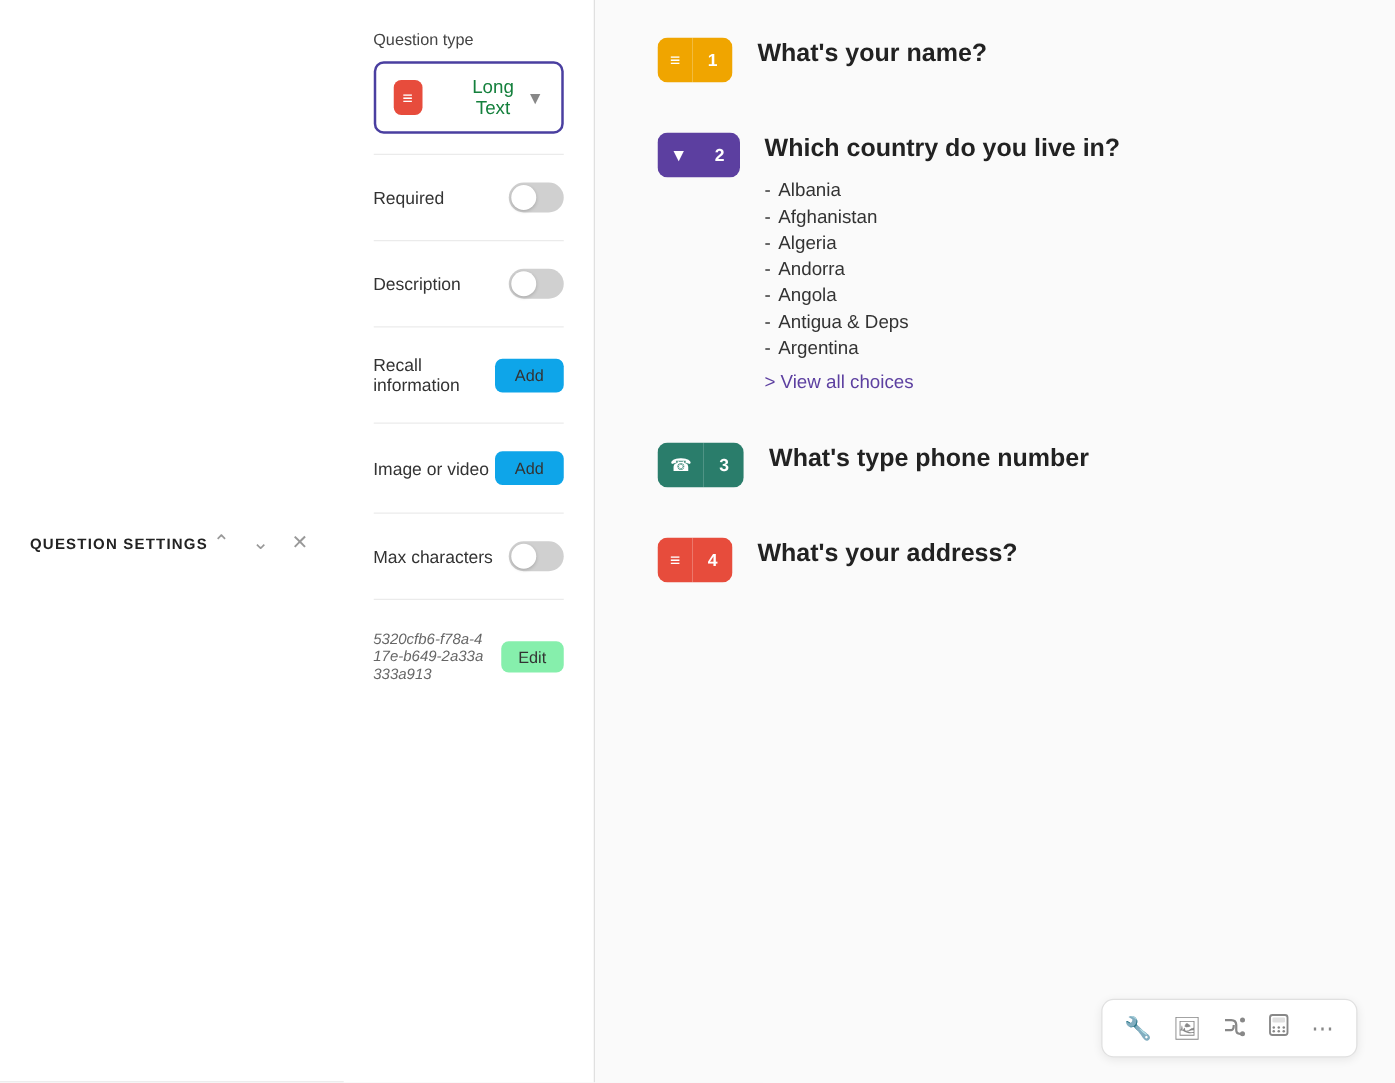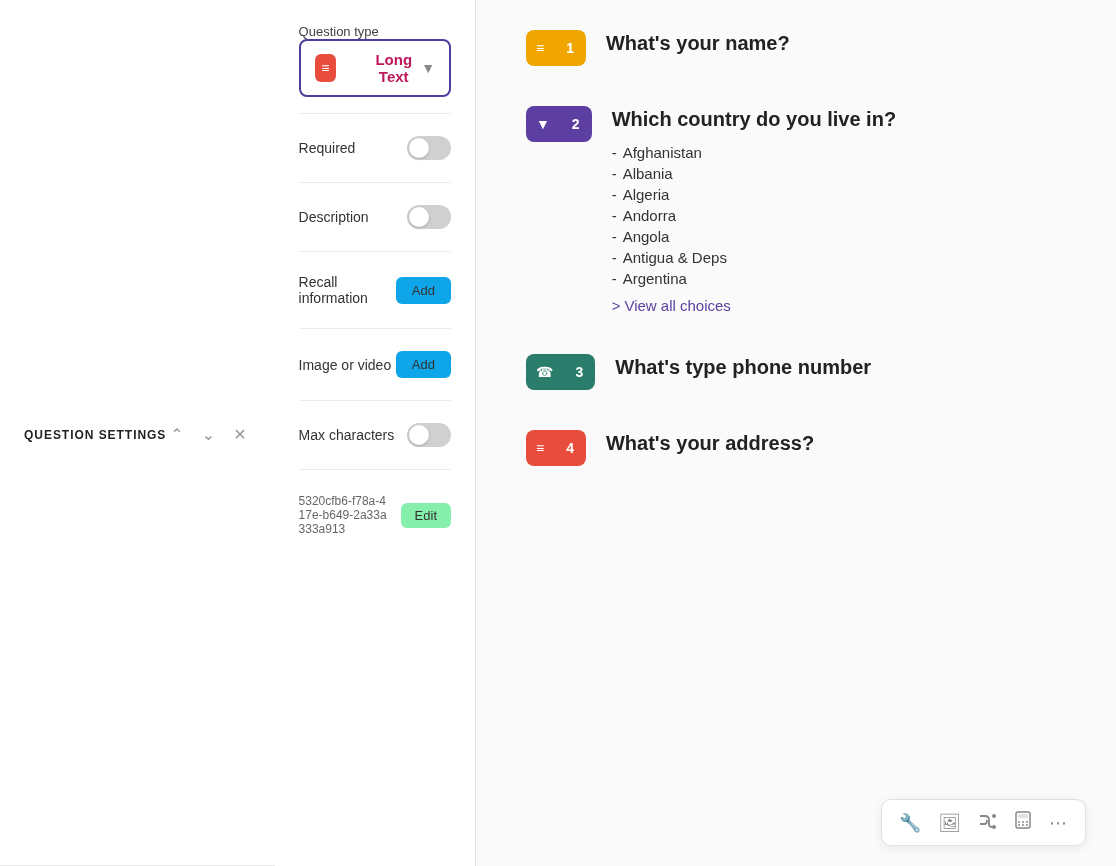--- a/index.html
+++ b/index.html
@@ -56,21 +56,21 @@
     
     .panel-body {
       padding: 24px 24px 0 24px;
       overflow-y: auto;
       flex: 1;
     }
 
     .section-label {
       font-size: 13px;
       color: #444;
-      margin-bottom: 0;
+      margin-bottom: 10px;
     }
 
     
     .question-type-dropdown {
       display: flex;
       align-items: center;
       border: 2px solid #4a3fa0;
       border-radius: 8px;
       padding: 10px 14px;
       cursor: pointer;
@@ -92,22 +92,22 @@
       height: 28px;
       display: flex;
       align-items: center;
       justify-content: center;
       color: #fff;
       font-size: 14px;
     }
 
     .dropdown-label {
       font-size: 15px;
-      color: #be185d;
-      font-weight: 700;
+      color: #15803d;
+      font-weight: 400;
       margin-left: 20px;
     }
 
     .dropdown-chevron {
       color: #888;
       font-size: 14px;
     }
 
     
     .divider {
@@ -181,20 +181,21 @@
       display: flex;
       align-items: center;
       gap: 8px;
     }
 
     .question-ref-value {
       font-size: 12px;
       color: #666;
       flex: 1;
       word-break: break-all;
+      font-style: italic;
     }
 
     .edit-btn {
       background: #86efac;
       border: none;
       border-radius: 6px;
       padding: 5px 14px;
       font-size: 13px;
       color: #333;
       cursor: pointer;
@@ -410,22 +411,22 @@
   </div>
 
   <div class="question-card">
     <div class="q-badge badge-purple">
       <div class="q-badge-icon">▼</div>
       <div class="q-badge-num">2</div>
     </div>
     <div class="q-content">
       <div class="q-title">Which country do you live in?</div>
       <ul class="country-list">
+        <li>Albania</li>
         <li>Afghanistan</li>
-        <li>Albania</li>
         <li>Algeria</li>
         <li>Andorra</li>
         <li>Angola</li>
         <li>Antigua &amp; Deps</li>
         <li>Argentina</li>
       </ul>
       <div class="view-all-link">
         <span>&gt;</span>
         <span>View all choices</span>
       </div>

